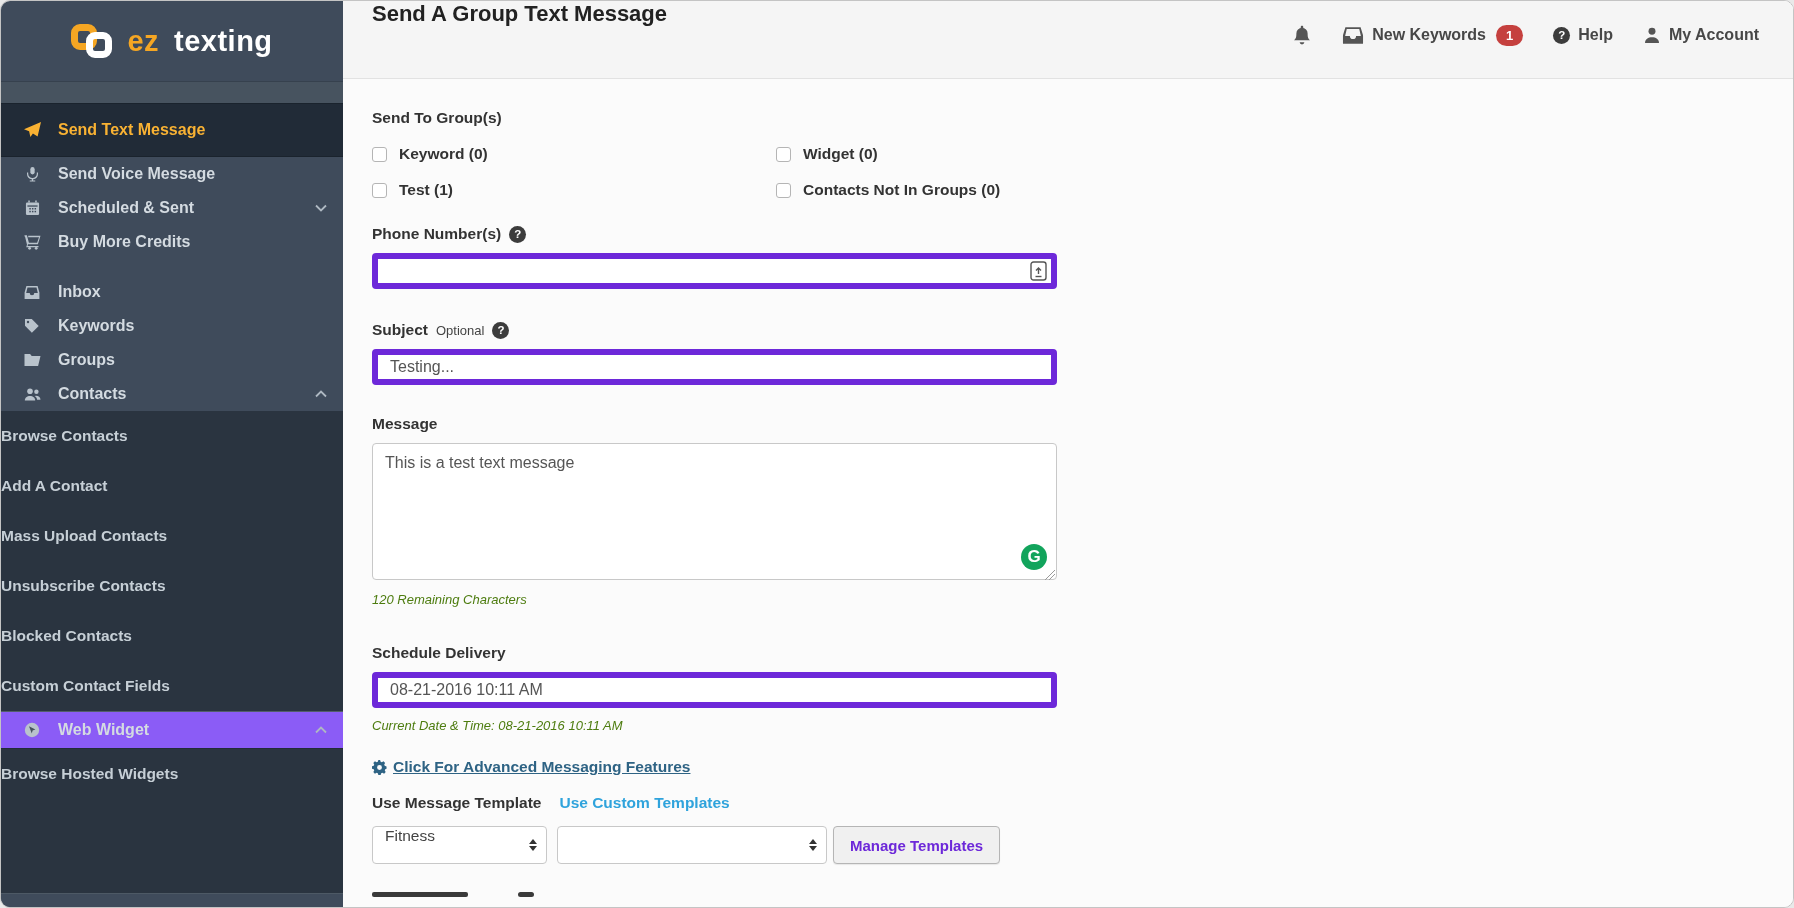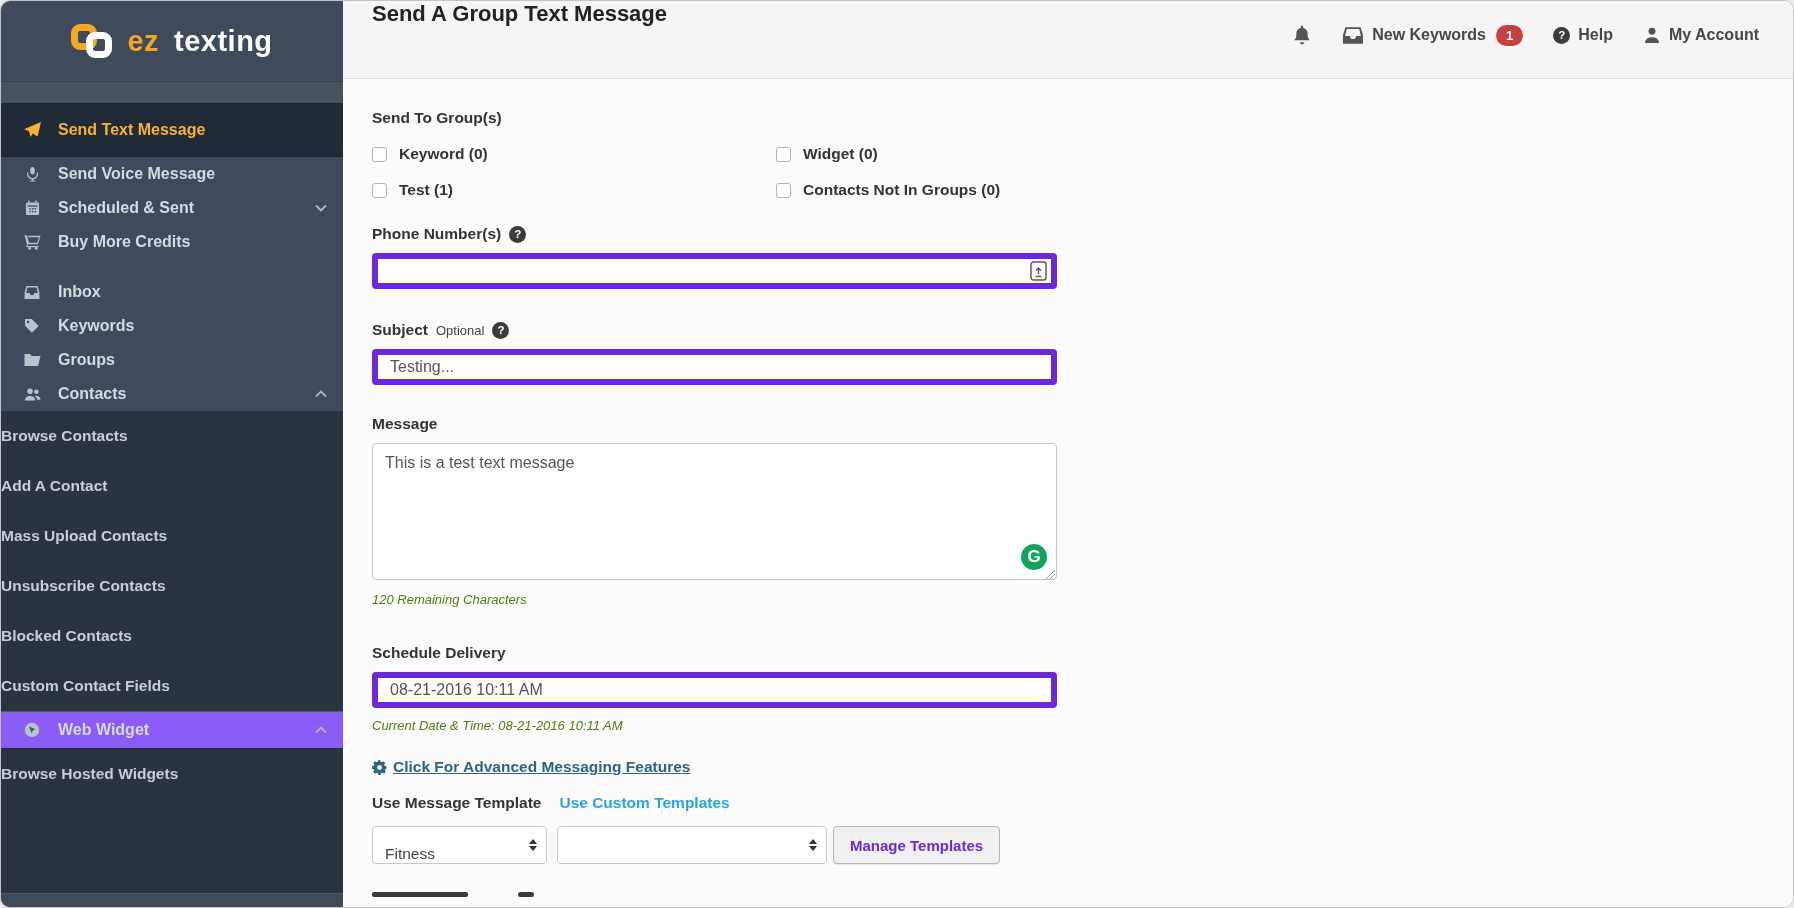--- a/index.html
+++ b/index.html
@@ -63,21 +63,21 @@
   .grammarly::after{ content:"G"; }
   .resize-handle{ position:absolute; right:2px; bottom:4px; width:10px; height:10px;
       background:linear-gradient(135deg, transparent 50%, #9a9a9a 50%, #9a9a9a 55%, transparent 55%, transparent 70%, #9a9a9a 70%, #9a9a9a 75%, transparent 75%); }
   .note{ font-size:13px; font-style:italic; color:#4d7c0f; height:16px; margin-top:8px; }
   .adv-link{ display:flex; align-items:center; gap:6px; color:#2e6384; font-size:15.5px; font-weight:600; cursor:pointer; }
   .adv-link .link-text{ text-decoration:underline; }
   .tpl-row{ display:flex; align-items:center; gap:18px; margin-top:16px; height:22px; }
   .tpl-label{ font-size:15.5px; font-weight:600; color:#333; }
   .tpl-link{ font-size:15.5px; font-weight:600; color:#2fa3dc; cursor:pointer; }
   .sel-row{ display:flex; align-items:center; gap:10px; margin-top:12px; }
-  .select{ position:relative; height:38px; border:1px solid #c8c8c8; border-radius:4px; background:#fff; display:flex; align-items:flex-end;
+  .select{ position:relative; height:38px; border:1px solid #c8c8c8; border-radius:4px; background:#fff; display:flex; align-items:flex-start;
            font-size:15.5px; color:#444; padding:0 30px 0 12px; cursor:pointer; }
   .select.s1{ width:175px; } .select.s2{ width:270px; }
   .sel-arrows{ position:absolute; right:9px; top:50%; transform:translateY(-50%); display:flex; flex-direction:column; gap:2px; }
   .sel-arrows .up{ width:0; height:0; border-left:4px solid transparent; border-right:4px solid transparent; border-bottom:5px solid #333; }
   .sel-arrows .down{ width:0; height:0; border-left:4px solid transparent; border-right:4px solid transparent; border-top:5px solid #333; }
   .btn{ height:38px; padding:0 16px; background:#f0f0f0; border:1px solid #b5b5b5; border-radius:4px; font-family:inherit;
         font-size:15px; font-weight:600; color:#6d28d9; cursor:pointer; box-shadow:0 1px 1px rgba(0,0,0,.08); margin-left:-4px; }
   .cutoff{ margin-top:28px; height:7px; overflow:hidden; position:relative; width:200px; }
   .cutoff .frag{ position:absolute; top:0; height:5px; background:#3a3a3a; border-radius:2px; }
   svg{ display:block; }

